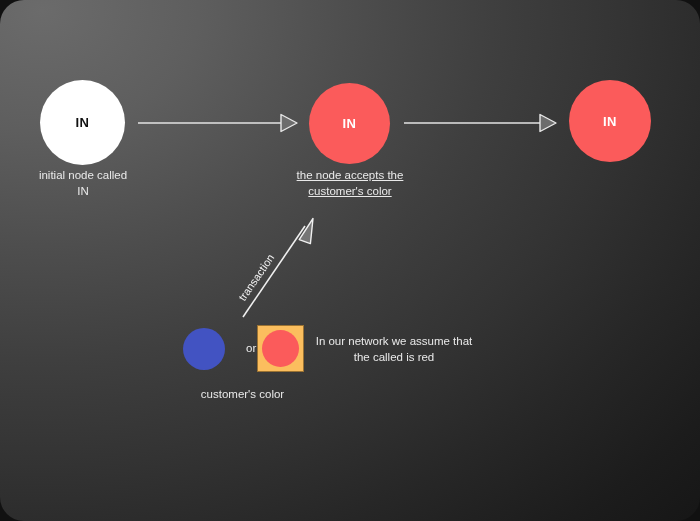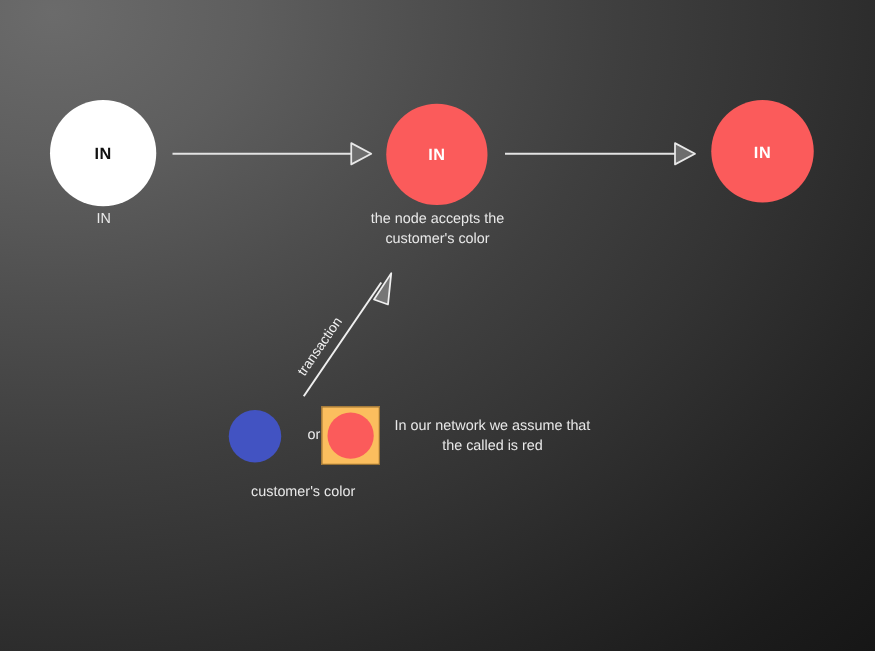--- a/index.html
+++ b/index.html
@@ -16,20 +16,21 @@
       radial-gradient(ellipse 980px 760px at 6% 2%,
         #6b6b6b 0%,
         #5e5e5e 16%,
         #4e4e4e 31%,
         #3f3f3f 46%,
         #333333 60%,
         #272727 73%,
         #1c1c1c 86%,
         #131313 100%);
     font-family: "Liberation Sans", sans-serif;
+    border-radius: 24px;
     -webkit-font-smoothing: antialiased;
   }
   #svg-layer {
     position: absolute;
     inset: 0;
     width: 700px;
     height: 521px;
     pointer-events: none;
   }
 
@@ -118,27 +119,28 @@
     <g>
       <line x1="243" y1="317" x2="305" y2="226" stroke="#efefef" stroke-width="1.6"></line>
       <path d="M 299.2 239.6 L 313 218.5 L 310.4 243.6 Z" fill="#767676" stroke="#f0f0f0" stroke-width="1.4" stroke-linejoin="round"></path>
     </g>
   </svg>
 
   <div class="node node-in-white" style="left:40px; top:80px; width:85px; height:85px;">
     <span>IN</span>
   </div>
   <div class="caption" style="left:8px; top:167px; width:150px;">
+    <div>initial node called</div>
     <div>IN</div>
   </div>
 
   <div class="node node-in-red" style="left:309px; top:83px; width:81px; height:81px;">
     <span>IN</span>
   </div>
-  <div class="caption" style="left:275px; top:167px; width:150px;">
+  <div class="caption" style="left:275px; top:167px; width:150px;text-decoration:underline;">
     <div>the node accepts the</div>
     <div>customer's color</div>
   </div>
 
   <div class="node node-in-red" style="left:569px; top:80px; width:82px; height:82px;">
     <span>IN</span>
   </div>
 
   <div class="rot-label" style="left:246px; top:291px; transform: rotate(-55.5deg);">transaction</div>
 

